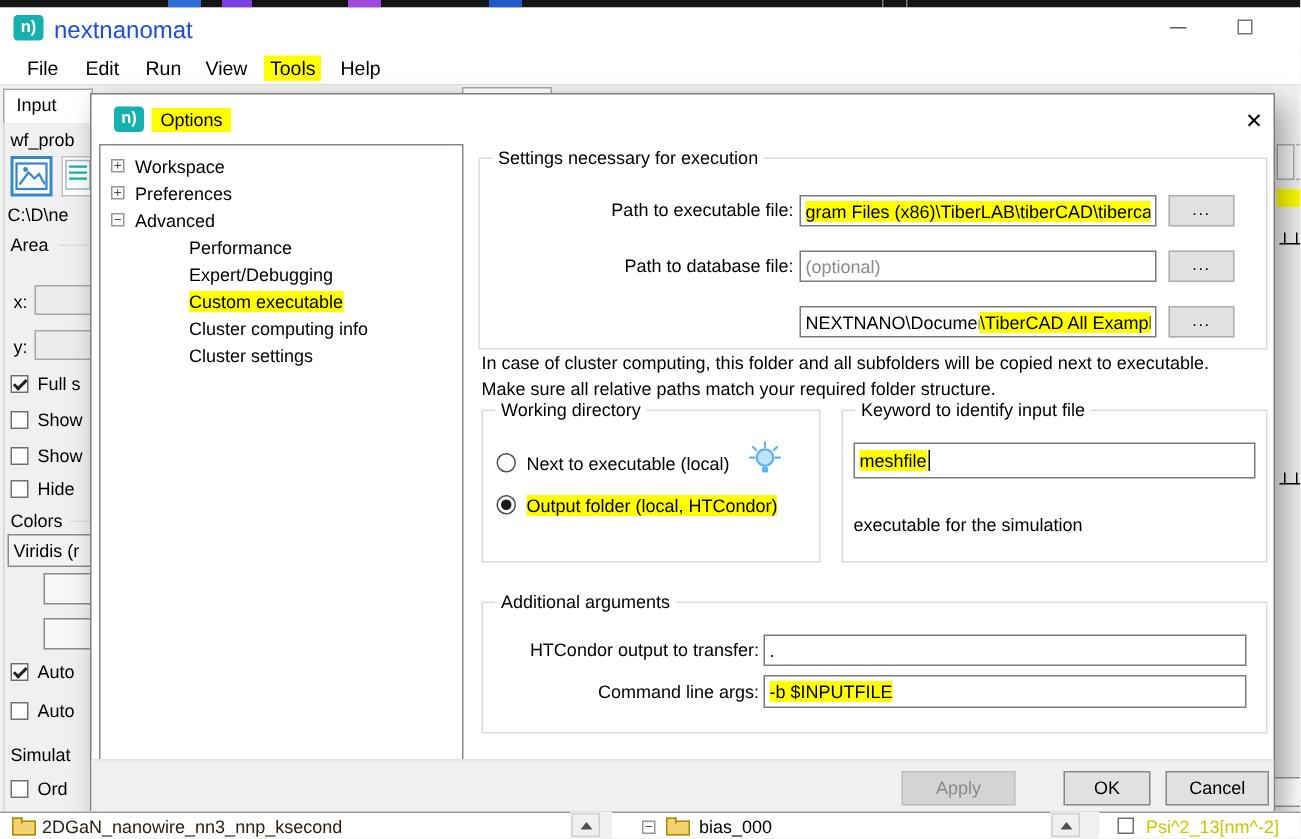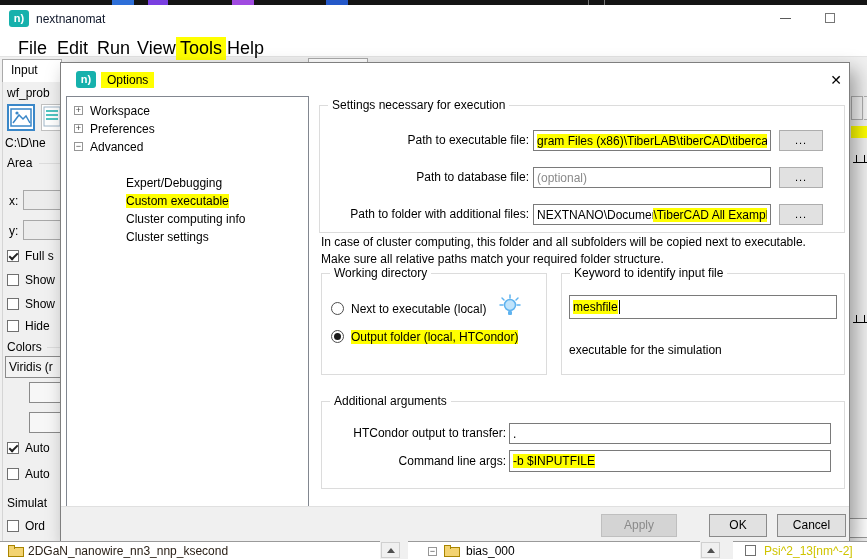--- a/index.html
+++ b/index.html
@@ -11,25 +11,25 @@
   .nowrap { white-space:nowrap; overflow:hidden; }
 
   
   #topstrip { left:0; top:0; width:867px; height:5px; background:#141414; }
   .blob { position:absolute; top:0; height:5px; }
 
   
   #titlebar { left:0; top:5px; width:867px; height:28px; background:#ffffff; }
   .logo { width:20px; height:17px; background:#16b1ac; border-radius:3px; color:#fff;
           font-size:11px; font-weight:bold; text-align:center; line-height:16px; }
-  #apptitle { color:#0f172a; font-size:12px;text-align:right; }
+  #apptitle { color:#1d4ed8; font-size:16px;text-align:right; }
   .winbtn-min { width:11px; height:1px; background:#5a5a5a; }
   .winbtn-max { width:10px; height:10px; border:1px solid #767676; background:#fff; }
   #menubar { left:0; top:33px; width:867px; height:24px; background:#ffffff; border-bottom:1px solid #e3e3e3; }
-  .menuitem { position:absolute; top:4px; font-size:18px; padding:1px 4px; }
+  .menuitem { position:absolute; top:4px; font-size:13px; padding:1px 4px; }
 
   
   .tab { position:absolute; background:#ffffff; border:1px solid #aaaaaa; border-bottom:none; font-size:12px; }
   #tab-input { left:2px; top:59px; width:60px; height:23px; padding:3px 0 0 8px; }
   #tab-output-sliver { left:308px; top:58px; width:60px; height:6px; }
 
   
   .lp-text { position:absolute; font-size:12px; white-space:nowrap; }
   .lp-field { position:absolute; background:#ececec; border:1px solid #a8a8a8; }
   .icon-btn { position:absolute; width:28px; height:27px; background:#fff; border:1px solid #c0c0c0; }
@@ -210,20 +210,23 @@
         <div class="tree-label">Workspace</div>
       </div>
       <div class="tree-row" style="top:24px;">
         <div class="expander">+</div>
         <div class="tree-label">Preferences</div>
       </div>
       <div class="tree-row" style="top:42px;">
         <div class="expander">−</div>
         <div class="tree-label">Advanced</div>
       </div>
+      <div class="tree-row" style="top:60px;">
+        <div class="tree-label child">Performance</div>
+      </div>
       <div class="tree-row" style="top:78px;">
         <div class="tree-label child">Expert/Debugging</div>
       </div>
       <div class="tree-row" style="top:114px;">
         <div class="tree-label child">Cluster computing info</div>
       </div>
       <div class="tree-row" style="top:96px;">
         <div class="tree-label child hl">Custom executable</div>
       </div>
       <div class="tree-row" style="top:132px;">
@@ -237,21 +240,20 @@
     <div class="flabel" style="left:265px;top:70px;width:203px;">Path to executable file:</div>
     <div class="field" style="left:472px;top:67px;width:238px;">
       <span class="hl nowrap">gram Files (x86)\TiberLAB\tiberCAD\tibercad.exe</span>
     </div>
     <div class="browse" style="left:718px;top:67px;">...</div>
 
     <div class="flabel" style="left:265px;top:107px;width:203px;">Path to database file:</div>
     <div class="field" style="left:472px;top:104px;width:238px;color:#8a8a8a;">(optional)</div>
     <div class="browse" style="left:718px;top:104px;">...</div>
 
-    <div class="flabel" style="left:265px;top:144px;width:203px;">Path to folder with additional files:</div>
     <div class="field" style="left:472px;top:141px;width:238px;">
       <span class="nowrap">NEXTNANO\Documents</span>
         <span class="hl nowrap">\TiberCAD All Examples</span>
     </div>
     <div class="browse" style="left:718px;top:141px;">...</div>
 
     <div class="note" style="left:260px;top:172px;">In case of cluster computing, this folder and all subfolders will be copied next to executable.</div>
     <div class="note" style="left:260px;top:189px;">Make sure all relative paths match your required folder structure.</div>
 
     <div class="groupbox" style="left:260px;top:210px;width:226px;height:102px;">

